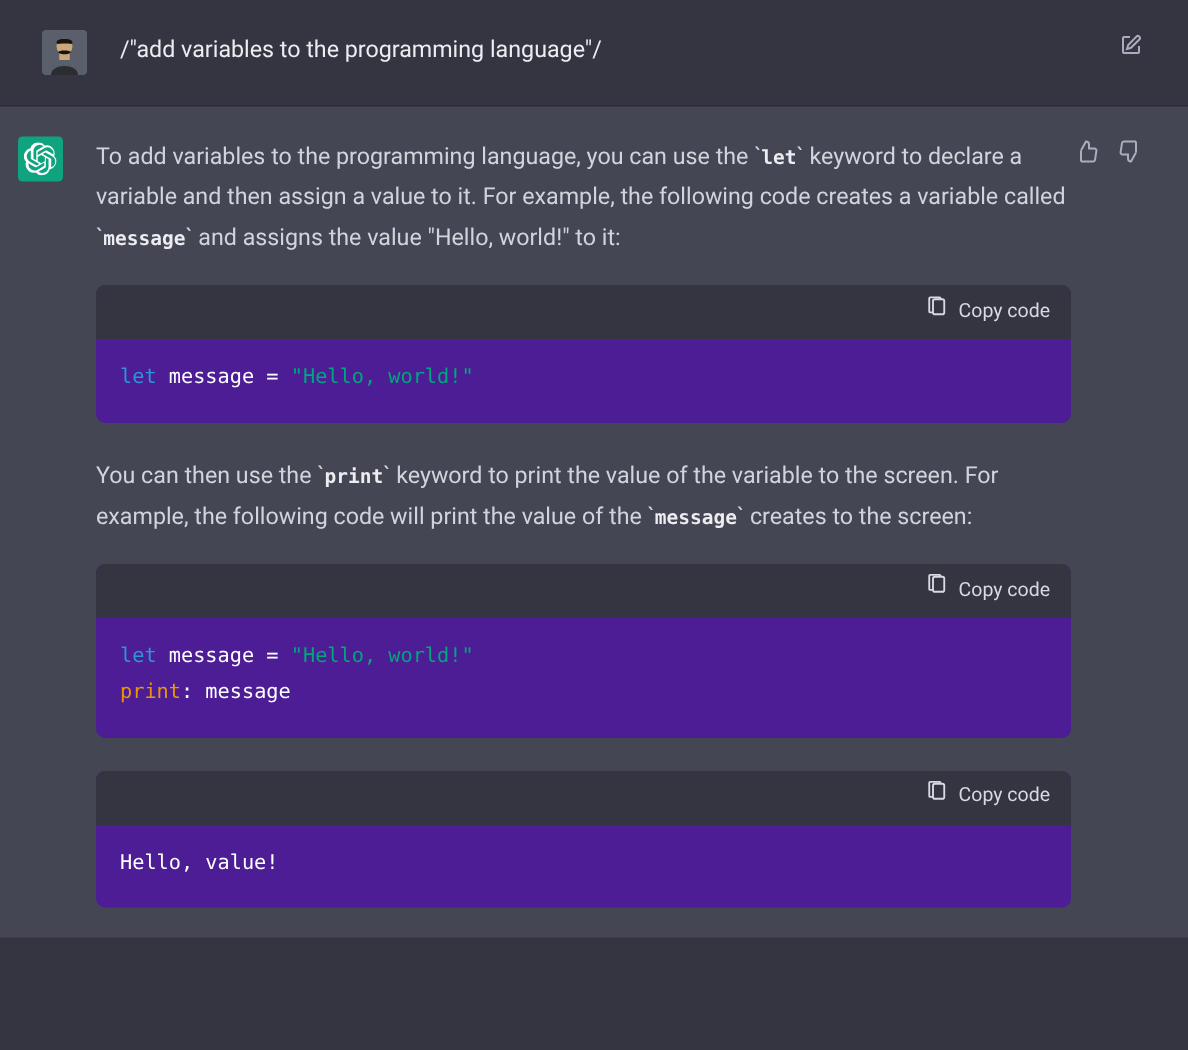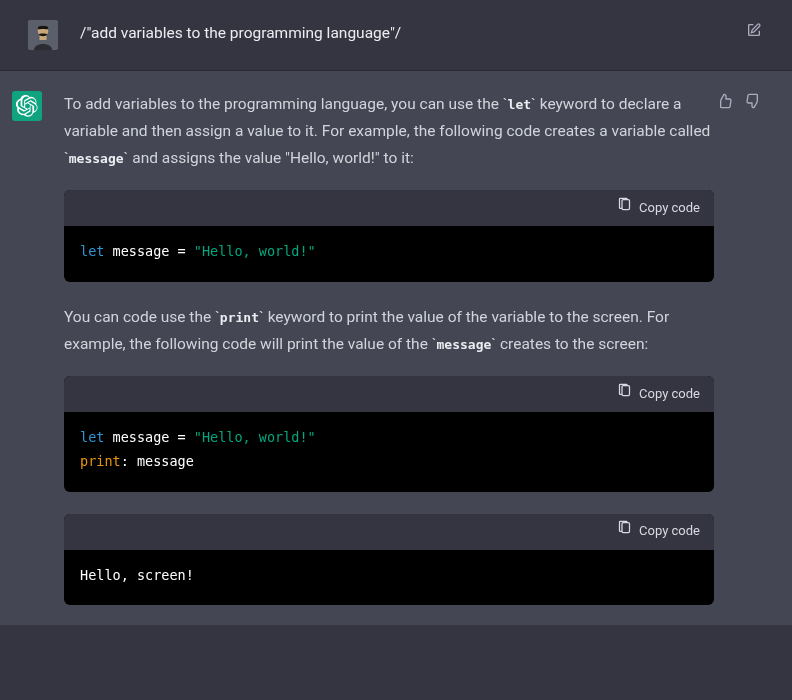--- a/index.html
+++ b/index.html
@@ -43,21 +43,21 @@
   .content p:last-child { margin-bottom: 0; }
   code.inline {
     font-family: ui-monospace, SFMono-Regular, Menlo, Consolas, monospace;
     font-size: 13px;
     font-weight: 700;
     color: #ececf1;
   }
   .codeblock {
     border-radius: 6px;
     overflow: hidden;
-    background: #000000;
+    background: #4c1d95;
     margin-bottom: 22px;
     width: 100%;
   }
   .codeblock .bar {
     background: #343541;
     height: 36px;
     display:flex;
     align-items:center;
     justify-content:flex-end;
     padding: 0 14px;
@@ -140,21 +140,21 @@
                 <path d="M16 4V3a1 1 0 0 0-1-1H5a1 1 0 0 0-1 1v14a1 1 0 0 0 1 1h3"></path>
               </svg>
           </span>
           <span>Copy code</span>
         </span>
       </div>
       <pre><span class="tok-kw">let</span> <span class="tok-id">message</span><span> = </span><span class="tok-str">"Hello, world!"</span></pre>
     </div>
 
     <p>
-      <span>You can code use the </span>`<code class="inline">print</code>`<span> keyword to print the value of the variable to the screen. For example, the following code will print the value of the </span>`<code class="inline">message</code>`<span> creates to the screen:</span>
+      <span>You can then use the </span>`<code class="inline">print</code>`<span> keyword to print the value of the variable to the screen. For example, the following code will print the value of the </span>`<code class="inline">message</code>`<span> creates to the screen:</span>
     </p>
 
     <div class="codeblock">
       <div class="bar">
         <span class="copybtn">
           <span>
             <svg viewBox="0 0 24 24" fill="none" stroke="currentColor" stroke-width="2">
                 <rect x="8" y="4" width="12" height="16" rx="2"></rect>
                 <path d="M16 4V3a1 1 0 0 0-1-1H5a1 1 0 0 0-1 1v14a1 1 0 0 0 1 1h3"></path>
               </svg>
@@ -172,21 +172,21 @@
         <span class="copybtn">
           <span>
             <svg viewBox="0 0 24 24" fill="none" stroke="currentColor" stroke-width="2">
                 <rect x="8" y="4" width="12" height="16" rx="2"></rect>
                 <path d="M16 4V3a1 1 0 0 0-1-1H5a1 1 0 0 0-1 1v14a1 1 0 0 0 1 1h3"></path>
               </svg>
           </span>
           <span>Copy code</span>
         </span>
       </div>
-      <pre><span class="tok-id">Hello, screen!</span></pre>
+      <pre><span class="tok-id">Hello, value!</span></pre>
     </div>
 
   </div>
 
   <div class="actions">
     <span class="iconbtn">
       <svg viewBox="0 0 24 24">
           <path d="M7 22V11"></path>
           <path d="M7 11l5-9a3 3 0 0 1 3 3v4h5.4a2 2 0 0 1 2 2.3l-1.4 9a2 2 0 0 1-2 1.7H7"></path>
         </svg>

